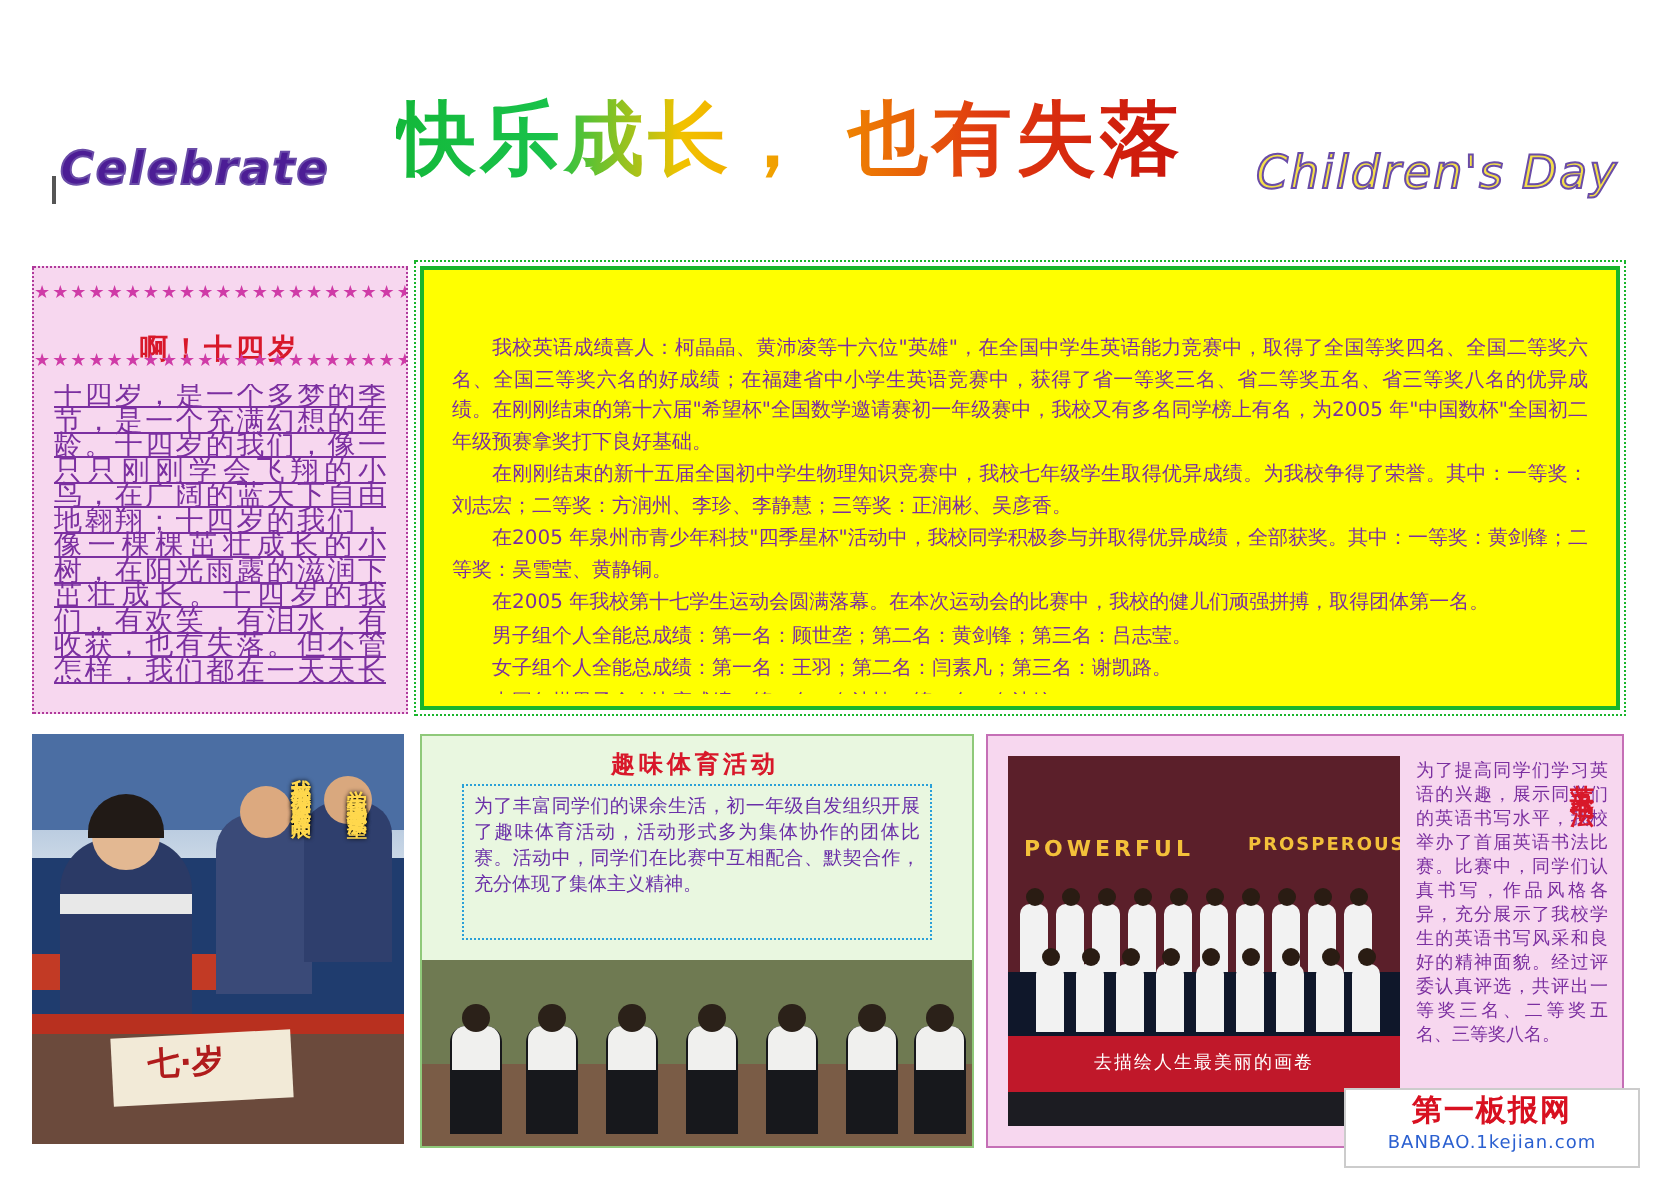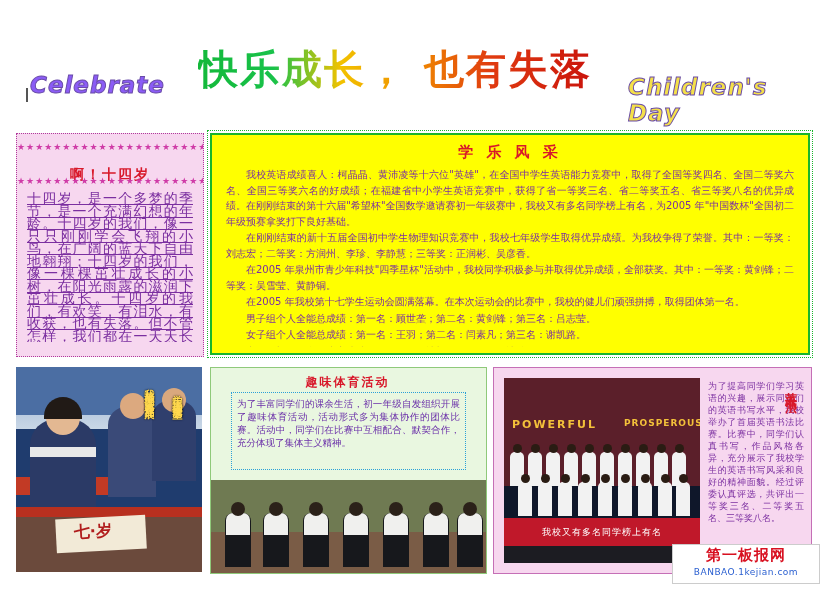--- a/index.html
+++ b/index.html
@@ -19,27 +19,27 @@
     font-family:"DejaVu Sans","Liberation Sans",sans-serif;
     font-size:40px;font-weight:bold;letter-spacing:2px;
     white-space:nowrap;
     background:linear-gradient(90deg,#13b83a 0%,#19c24a 18%,#f2c200 34%,#f08a00 52%,#e03a10 70%,#c40a0a 100%);
     -webkit-background-clip:text;background-clip:text;color:transparent;
     text-shadow:0 0 0 rgba(0,0,0,0);
   }
   .title-celebrate{
     position:absolute;left:30px;top:72px;
     font-size:23px;font-style:italic;font-weight:bold;
-    color:#8b5cf6;
+    color:#4c1d95;
     -webkit-text-stroke:1px #6a4ca8;
     letter-spacing:1px;
   }
   .title-childrens{
     position:absolute;left:628px;top:74px;
-    font-size:23px;font-style:italic;font-weight:bold;
+    font-size:23px;font-style:italic;font-weight:normal;
     color:#f4e04a;
     -webkit-text-stroke:1px #6a4ca8;
     letter-spacing:1px;
   }
   .subtitle{
     position:absolute;left:0;top:108px;width:827px;text-align:center;
     font-size:13px;font-weight:bold;color:#1a2fd0;
     text-decoration:underline;letter-spacing:1px;
   }
   .tick{position:absolute;left:26px;top:88px;width:2px;height:14px;background:#555;}
@@ -193,21 +193,20 @@
   </div>
 
   <div class="box-left">
     <div class="bl-stars">★★★★★★★★★★★★★★★★★★★★★★</div>
     <div class="bl-title">啊！十四岁</div>
     <div class="bl-stars2">★★★★★★★★★★★★★★★★★★★★★★</div>
     <div class="bl-body">十四岁，是一个多梦的季节，是一个充满幻想的年龄。十四岁的我们，像一只只刚刚学会飞翔的小鸟，在广阔的蓝天下自由地翱翔；十四岁的我们，像一棵棵茁壮成长的小树，在阳光雨露的滋润下茁壮成长。十四岁的我们，有欢笑，有泪水，有收获，也有失落。但不管怎样，我们都在一天天长大，一天天成熟。让我们珍惜这美好的十四岁，用我们的汗水和智慧，去描绘人生最美丽的画卷，去放飞我们心中最美好的梦想！</div>
   </div>
 
   <div class="box-yellow">
-    <div class="by-title">学 乐 风 采</div>
     <div class="by-body">
       <p>我校英语成绩喜人：柯晶晶、黄沛凌等十六位"英雄"，在全国中学生英语能力竞赛中，取得了全国等奖四名、全国二等奖六名、全国三等奖六名的好成绩；在福建省中小学生英语竞赛中，获得了省一等奖三名、省二等奖五名、省三等奖八名的优异成绩。在刚刚结束的第十六届"希望杯"全国数学邀请赛初一年级赛中，我校又有多名同学榜上有名，为2005 年"中国数杯"全国初二年级预赛拿奖打下良好基础。</p>
       <p>在刚刚结束的新十五届全国初中学生物理知识竞赛中，我校七年级学生取得优异成绩。为我校争得了荣誉。其中：一等奖：刘志宏；二等奖：方润州、李珍、李静慧；三等奖：正润彬、吴彦香。</p>
       <p>在2005 年泉州市青少年科技"四季星杯"活动中，我校同学积极参与并取得优异成绩，全部获奖。其中：一等奖：黄剑锋；二等奖：吴雪莹、黄静铜。</p>
       <p>在2005 年我校第十七学生运动会圆满落幕。在本次运动会的比赛中，我校的健儿们顽强拼搏，取得团体第一名。</p>
       <p>男子组个人全能总成绩：第一名：顾世垄；第二名：黄剑锋；第三名：吕志莹。</p>
       <p>女子组个人全能总成绩：第一名：王羽；第二名：闫素凡；第三名：谢凯路。</p>
       <p>中国象棋男子个人比赛成绩：第一名：白诗楠；第二名：白诗婷。</p>
     </div>
   </div>
@@ -333,21 +332,21 @@
             <i></i>
           </span>
         <span class="p" style="left:150px">
             <i></i>
           </span>
         <span class="p" style="left:168px">
             <i></i>
           </span>
       </div>
       <div class="banner">
-        <span>我校又有多名同学榜上有名</span>
+        <span>去描绘人生最美丽的画卷</span>
       </div>
       <div class="floor2"></div>
     </div>
     <div class="br-text">为了提高同学们学习英语的兴趣，展示同学们的英语书写水平，我校举办了首届英语书法比赛。比赛中，同学们认真书写，作品风格各异，充分展示了我校学生的英语书写风采和良好的精神面貌。经过评委认真评选，共评出一等奖三名、二等奖五名、三等奖八名。</div>
     <div class="br-vtitle">英语书法</div>
   </div>
 
   <div class="watermark">
     <div class="wm1">第一板报网</div>
     <div class="wm2">BANBAO.1kejian.com</div>

